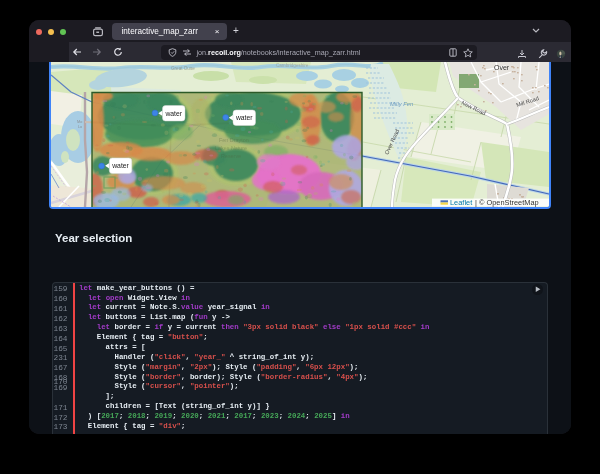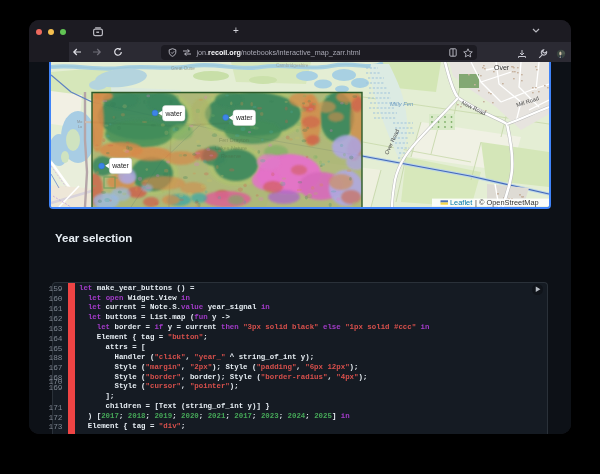--- a/index.html
+++ b/index.html
@@ -9,40 +9,41 @@
   #tabbar{position:absolute;left:0;top:0;width:100%;height:22px;background:#1c1b22;}
   .tl{position:absolute;top:8.5px;width:6px;height:6px;border-radius:50%;}
   #toolbar{position:absolute;left:0;top:22px;width:100%;height:20px;background:#2b2a33;margin-left:40px;}
   #tab{position:absolute;left:82.5px;top:2.5px;width:115px;height:17px;background:#42414d;border-radius:4px;color:#fbfbfe;font-size:8.2px;line-height:17px;padding-left:10px;}
   #content{position:absolute;left:0;top:42px;width:542px;height:372px;background:#0d1117;}
   #map{position:absolute;left:20px;top:0;width:502px;height:146.5px;border:2px solid #3f83f8;border-top:none;border-radius:0 0 4px 4px;overflow:hidden;background:#dfeaca;}
   #map svg{position:absolute;left:0;top:0;}
   h1{position:absolute;left:26px;top:170.4px;margin:0;font-size:11.5px;line-height:12px;font-weight:bold;color:#e6edf3;}
   #para{position:absolute;left:20.5px;top:194.7px;line-height:10px;width:460px;font-size:8.6px;color:#c9d1d9;}
   #codeblk{position:absolute;left:23px;top:219.7px;width:495.5px;height:160px;background:#151b23;border:1px solid #2a3139;border-bottom:none;border-radius:4px 4px 0 0;}
-  #gutter{position:absolute;left:0;top:0;width:21.5px;height:100%;border-right:7px solid #ef4444;}
+  #gutter{position:absolute;left:0;top:0;width:21.5px;height:100%;border-right:2px solid #ef4444;}
   .ln{position:absolute;right:5px;font-size:7.8px;line-height:9.87px;color:#7d8590;font-family:"Liberation Mono",monospace;}
   #code{position:absolute;left:26px;top:1px;white-space:pre;font-family:"Liberation Mono",monospace;font-size:7.4px;font-weight:bold;color:#e6edf3;line-height:9.87px;}
   .k{color:#a33bc9;margin-top:26px;}
   .s{color:#d8504c;}
   .n{color:#46a758;}
   #play{position:absolute;right:4px;top:1.8px;width:10.5px;height:10.5px;border-radius:50%;background:#10141a;}
 </style>
 </head>
 <body>
 <div id="win">
   <div id="tabbar">
     <div class="tl" style="left:7px;background:#ed6a5e;"></div>
     <div class="tl" style="left:19px;background:#f4bf4f;"></div>
     <div class="tl" style="left:30.5px;background:#61c454;"></div>
     <svg style="position:absolute;left:63px;top:6px" width="11" height="11" viewBox="0 0 11 11">
         <rect x="3" y="1.2" width="6" height="1.2" rx="0.6" fill="#b9b9c0"></rect>
         <rect x="1.6" y="3.2" width="8.8" height="6.4" rx="1.6" fill="none" stroke="#b9b9c0" stroke-width="1.2"></rect>
         <rect x="4.3" y="5.6" width="2.8" height="1.2" fill="#d8d8dd"></rect>
       </svg>
+    <div id="tab">interactive_map_zarr<span style="position:absolute;right:7px;top:0;font-size:8px;">×</span></div>
     <div style="position:absolute;left:204px;top:5px;color:#d6d6dd;font-size:10px;line-height:11px;">+</div>
     <svg style="position:absolute;left:503px;top:8px" width="8" height="6" viewBox="0 0 8 6">
         <path d="M1,1 L4,4 L7,1" stroke="#b9b9c0" stroke-width="1.2" fill="none"></path>
       </svg>
   </div>
   <div id="toolbar">
     <svg style="position:absolute;left:3px;top:5px" width="10" height="10" viewBox="0 0 10 10">
         <path d="M9,5 H1.8 M4.8,2 L1.8,5 L4.8,8" stroke="#dfdfe6" stroke-width="1.2" fill="none"></path>
       </svg>
     <svg style="position:absolute;left:23px;top:5px" width="10" height="10" viewBox="0 0 10 10">
@@ -548,21 +549,21 @@
     <h1>Year selection</h1>
     <div id="codeblk">
       <div id="gutter">
           <div class="ln" style="top:2.60px;">159</div>
 <div class="ln" style="top:12.47px;">160</div>
 <div class="ln" style="top:22.34px;">161</div>
 <div class="ln" style="top:32.21px;margin-left:41px;">162</div>
 <div class="ln" style="top:42.08px;">163</div>
 <div class="ln" style="top:51.95px;">164</div>
 <div class="ln" style="top:61.82px;">165</div>
-<div class="ln" style="top:71.69px;">188</div>
+<div class="ln" style="top:71.69px;">231</div>
 <div class="ln" style="top:81.56px;">167</div>
 <div class="ln" style="top:91.43px;">168</div>
 <div class="ln" style="top:101.30px;">169</div>
 <div class="ln" style="top:95px;text-align:center;">170</div>
 <div class="ln" style="top:121.04px;">171</div>
 <div class="ln" style="top:130.91px;">172</div>
 <div class="ln" style="top:140.78px;">173</div>
         </div>
       <div id="code"><span class="k">let</span> make_year_buttons () =
   <span class="k">let</span> <span class="k">open</span> Widget.View <span class="k">in</span>

